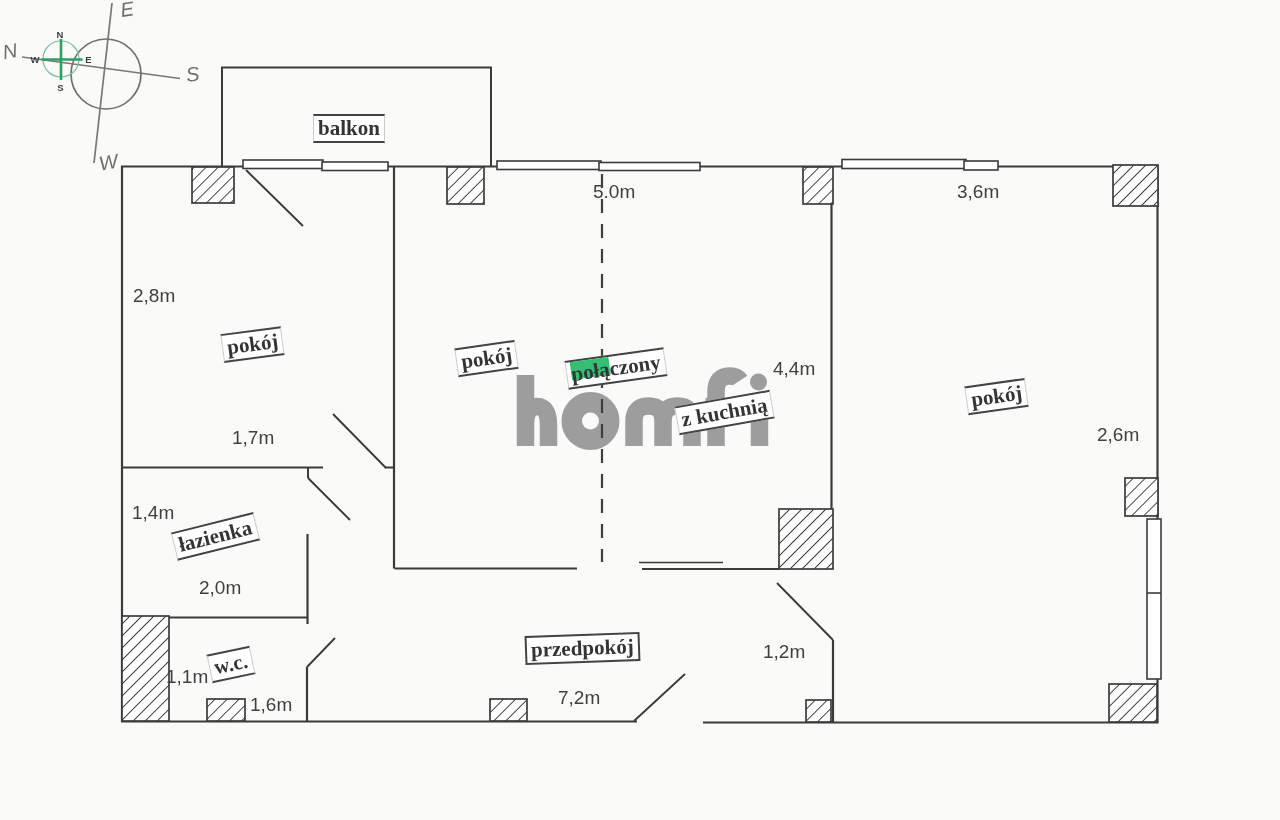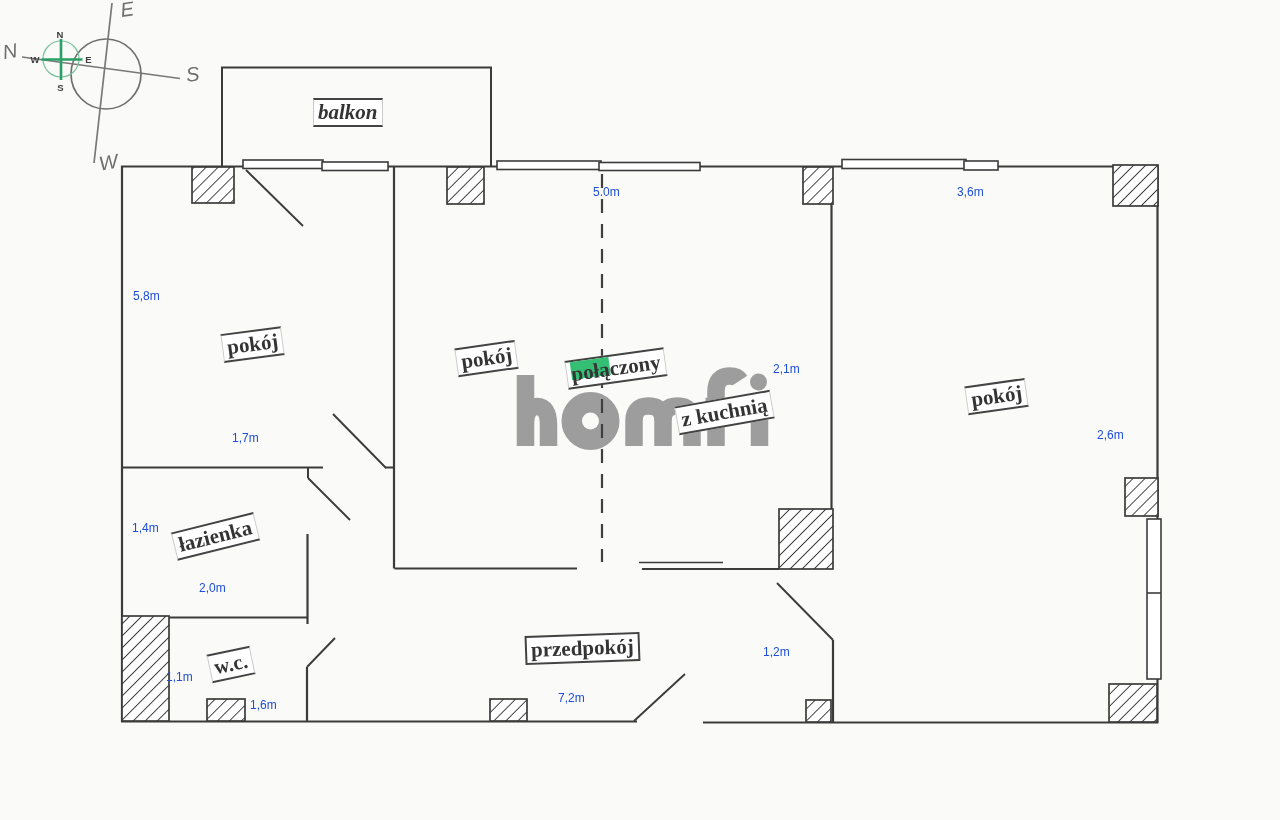--- a/index.html
+++ b/index.html
@@ -1,19 +1,19 @@
 <!DOCTYPE html>
 <html><head>
 <meta charset="utf-8">
 <style>
 html,body{margin:0;padding:0}
 body{width:1280px;height:820px;background:#fafaf8;position:relative;overflow:hidden;font-family:"Liberation Sans",sans-serif}
 svg{position:absolute;left:0;top:0}
 .lbl{position:absolute;background:#fff;color:#343434;font-family:"Liberation Serif",serif;font-weight:bold;font-size:21px;line-height:22px;padding:1px 4px 2px 4px;border-top:2px solid #434343;border-bottom:2px solid #434343;border-left:1px solid #cccccc;border-right:1px solid #cccccc;white-space:nowrap}
-.dim{position:absolute;color:#1d4ed8;font-size:12px;line-height:14px;white-space:nowrap;letter-spacing:0px}
+.dim{position:absolute;color:#404040;font-size:19px;line-height:14px;white-space:nowrap;letter-spacing:0px}
 .hl{background:linear-gradient(#35bf75 74%,rgba(255,255,255,0) 74%)}
 </style>
 </head>
 <body>
 <svg width="1280" height="820" viewBox="0 0 1280 820">
 <defs>
 <pattern id="hA" width="8.5" height="8.5" patternUnits="userSpaceOnUse" patternTransform="rotate(-45)">
 <rect width="8.5" height="8.5" fill="#ffffff"></rect>
 <line x1="0" y1="0" x2="8.5" y2="0" stroke="#3b3b3b" stroke-width="1.9"></line>
 </pattern>
@@ -144,53 +144,53 @@
 <rect x="806" y="700" width="25" height="22" fill="url(#hA)"></rect>
 
 <rect x="122" y="616" width="47" height="105" fill="url(#hA)"></rect>
 
 <rect x="207" y="699" width="38" height="22" fill="url(#hA)"></rect>
 
 <rect x="490" y="699" width="37" height="22" fill="url(#hA)"></rect>
 </g>
 </svg>
 
-<div class="lbl" style="left:313px;top:98px;font-style:italic;">balkon</div>
+<div class="lbl" style="left:313px;top:114px;">balkon</div>
 
 <div class="lbl" style="left:222px;top:330px;transform:rotate(-7.5deg)">pokój</div>
 
 <div class="lbl" style="left:456px;top:344px;transform:rotate(-8deg)">pokój</div>
 
 <div class="lbl" style="left:566px;top:354px;transform:rotate(-8deg)"><span class="hl">połą</span>czony</div>
 
 <div class="lbl" style="left:676px;top:398px;transform:rotate(-10deg)">z kuchnią</div>
 
 <div class="lbl" style="left:966px;top:382px;transform:rotate(-8deg)">pokój</div>
 
 <div class="lbl" style="left:173px;top:522px;transform:rotate(-14deg)">łazienka</div>
 
 <div class="lbl" style="left:209px;top:650px;transform:rotate(-12deg)">w.c.</div>
 
 <div class="lbl" style="left:525px;top:634px;transform:rotate(-2deg);border:2px solid #434343">przedpokój</div>
 
-<div class="dim" style="left:133px;top:289px">5,8m</div>
+<div class="dim" style="left:133px;top:289px">2,8m</div>
 
 <div class="dim" style="left:232px;top:431px">1,7m</div>
 
-<div class="dim" style="left:132px;top:521px">1,4m</div>
+<div class="dim" style="left:132px;top:506px">1,4m</div>
 
 <div class="dim" style="left:199px;top:581px">2,0m</div>
 
 <div class="dim" style="left:166px;top:670px">1,1m</div>
 
 <div class="dim" style="left:250px;top:698px">1,6m</div>
 
 <div class="dim" style="left:593px;top:185px">5.0m</div>
 
 <div class="dim" style="left:558px;top:691px">7,2m</div>
 
 <div class="dim" style="left:763px;top:645px">1,2m</div>
 
-<div class="dim" style="left:773px;top:362px">2,1m</div>
+<div class="dim" style="left:773px;top:362px">4,4m</div>
 
 <div class="dim" style="left:957px;top:185px">3,6m</div>
 
 <div class="dim" style="left:1097px;top:428px">2,6m</div>
 
 </body></html>

